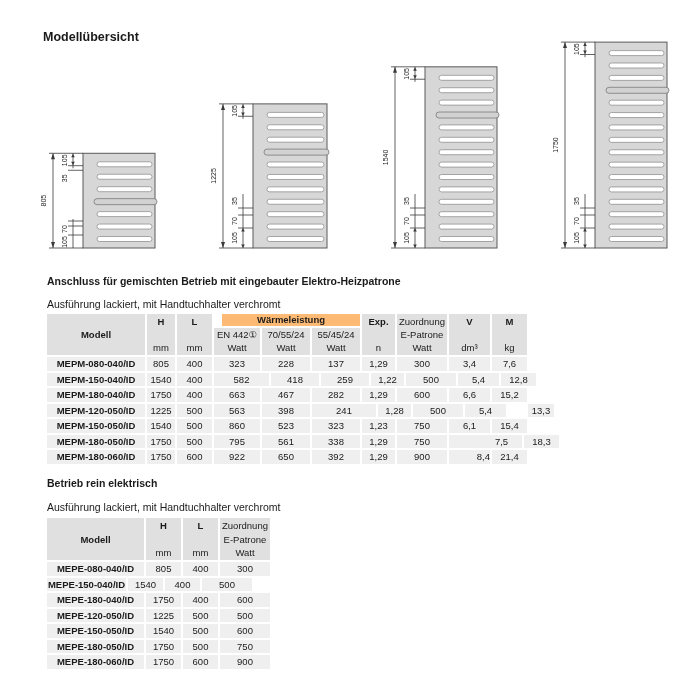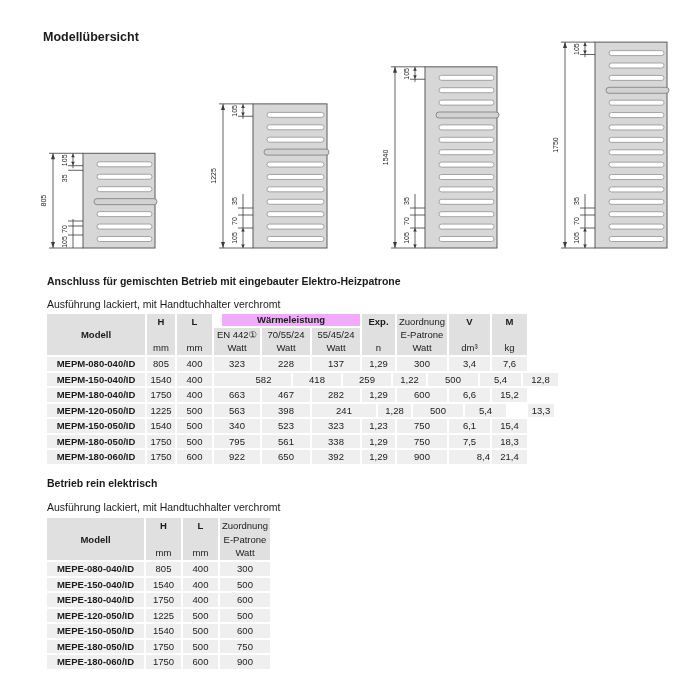--- a/index.html
+++ b/index.html
@@ -18,21 +18,21 @@
   #table2{left:47px;top:518px;}
   #s2-sub{font-size:10.5px;}
 
   .dtable{display:flex;flex-direction:column;gap:2px;font-size:9.5px;line-height:11px;}
   .hrow{display:flex;gap:2px;height:41px;}
   .hc{background:#e0e0e0;text-align:center;}
   .hc-center{display:flex;align-items:center;justify-content:center;font-weight:bold;}
   .hc2{display:flex;flex-direction:column;justify-content:space-between;padding:2px 0 2px;}
   .hc2 .lbl{font-weight:bold;}
   .hgrp{display:flex;flex-direction:column;gap:2px;background:transparent;}
-  .hgrp-top{background:#f0abfc;height:12px;line-height:12px;text-align:center;font-weight:bold;margin-left:8px;}
+  .hgrp-top{background:#fdba74;height:12px;line-height:12px;text-align:center;font-weight:bold;margin-left:8px;}
   .hgrp-row{display:flex;gap:2px;flex:1;}
   .hsub{background:#e0e0e0;display:flex;flex-direction:column;justify-content:space-between;text-align:center;padding:1px 0 2px;}
   .tbody{display:flex;flex-direction:column;gap:2px;}
   .trow{display:flex;gap:2px;}
   .tcell{background:#efefef;height:13.5px;line-height:13.5px;text-align:center;white-space:nowrap;}
   .bold{font-weight:bold;}
   svg text{font-family:"Liberation Sans", sans-serif;font-size:7px;fill:#222;}
 </style>
 </head>
 <body>
@@ -240,21 +240,21 @@
         <div class="tcell" style="width: 48px;">137</div>
         <div class="tcell" style="width: 33px;">1,29</div>
         <div class="tcell" style="width: 50px;">300</div>
         <div class="tcell" style="width: 41px;">3,4</div>
         <div class="tcell" style="width: 35px;">7,6</div>
       </div>
       <div class="trow">
         <div class="tcell bold" style="width: 98px;">MEPM-150-040/ID</div>
         <div class="tcell" style="width: 28px;">1540</div>
         <div class="tcell" style="width: 35px;">400</div>
-        <div class="tcell" style="width: 55px; padding-left: 22px;">582</div>
+        <div class="tcell" style="width: 55px;">582</div>
         <div class="tcell" style="width: 48px;">418</div>
         <div class="tcell" style="width: 48px;">259</div>
         <div class="tcell" style="width: 33px;">1,22</div>
         <div class="tcell" style="width: 50px;">500</div>
         <div class="tcell" style="width: 41px;">5,4</div>
         <div class="tcell" style="width: 35px;">12,8</div>
       </div>
       <div class="trow">
         <div class="tcell bold" style="width: 98px;">MEPM-180-040/ID</div>
         <div class="tcell" style="width: 28px;">1750</div>
@@ -276,38 +276,38 @@
         <div class="tcell" style="width: 64px;">241</div>
         <div class="tcell" style="width: 33px;">1,28</div>
         <div class="tcell" style="width: 50px;">500</div>
         <div class="tcell" style="width: 41px;">5,4</div>
         <div class="tcell" style="width: 26px; margin-left: 20px;">13,3</div>
       </div>
       <div class="trow">
         <div class="tcell bold" style="width: 98px;">MEPM-150-050/ID</div>
         <div class="tcell" style="width: 28px;">1540</div>
         <div class="tcell" style="width: 35px;">500</div>
-        <div class="tcell" style="width: 46px;">340</div>
+        <div class="tcell" style="width: 46px;">860</div>
         <div class="tcell" style="width: 48px;">523</div>
         <div class="tcell" style="width: 48px;">323</div>
         <div class="tcell" style="width: 33px;">1,23</div>
         <div class="tcell" style="width: 50px;">750</div>
         <div class="tcell" style="width: 41px;">6,1</div>
         <div class="tcell" style="width: 35px;">15,4</div>
       </div>
       <div class="trow">
         <div class="tcell bold" style="width: 98px;">MEPM-180-050/ID</div>
         <div class="tcell" style="width: 28px;">1750</div>
         <div class="tcell" style="width: 35px;">500</div>
         <div class="tcell" style="width: 46px;">795</div>
         <div class="tcell" style="width: 48px;">561</div>
         <div class="tcell" style="width: 48px;">338</div>
         <div class="tcell" style="width: 33px;">1,29</div>
         <div class="tcell" style="width: 50px;">750</div>
-        <div class="tcell" style="width: 41px;">7,5</div>
+        <div class="tcell" style="width: 41px; padding-left: 32px;">7,5</div>
         <div class="tcell" style="width: 35px;">18,3</div>
       </div>
       <div class="trow">
         <div class="tcell bold" style="width: 98px;">MEPM-180-060/ID</div>
         <div class="tcell" style="width: 28px;">1750</div>
         <div class="tcell" style="width: 35px;">600</div>
         <div class="tcell" style="width: 46px;">922</div>
         <div class="tcell" style="width: 48px;">650</div>
         <div class="tcell" style="width: 48px;">392</div>
         <div class="tcell" style="width: 33px;">1,29</div>
@@ -339,21 +339,21 @@
     </div>
   </div>
   <div class="tbody" id="t2body">
       <div class="trow">
         <div class="tcell bold" style="width: 97px;">MEPE-080-040/ID</div>
         <div class="tcell" style="width: 35px;">805</div>
         <div class="tcell" style="width: 35px;">400</div>
         <div class="tcell" style="width: 50px;">300</div>
       </div>
       <div class="trow">
-        <div class="tcell bold" style="width: 97px;">MEPE-150-040/ID</div>
+        <div class="tcell bold" style="width: 79px;">MEPE-150-040/ID</div>
         <div class="tcell" style="width: 35px;">1540</div>
         <div class="tcell" style="width: 35px;">400</div>
         <div class="tcell" style="width: 50px;">500</div>
       </div>
       <div class="trow">
         <div class="tcell bold" style="width: 97px;">MEPE-180-040/ID</div>
         <div class="tcell" style="width: 35px;">1750</div>
         <div class="tcell" style="width: 35px;">400</div>
         <div class="tcell" style="width: 50px;">600</div>
       </div>

